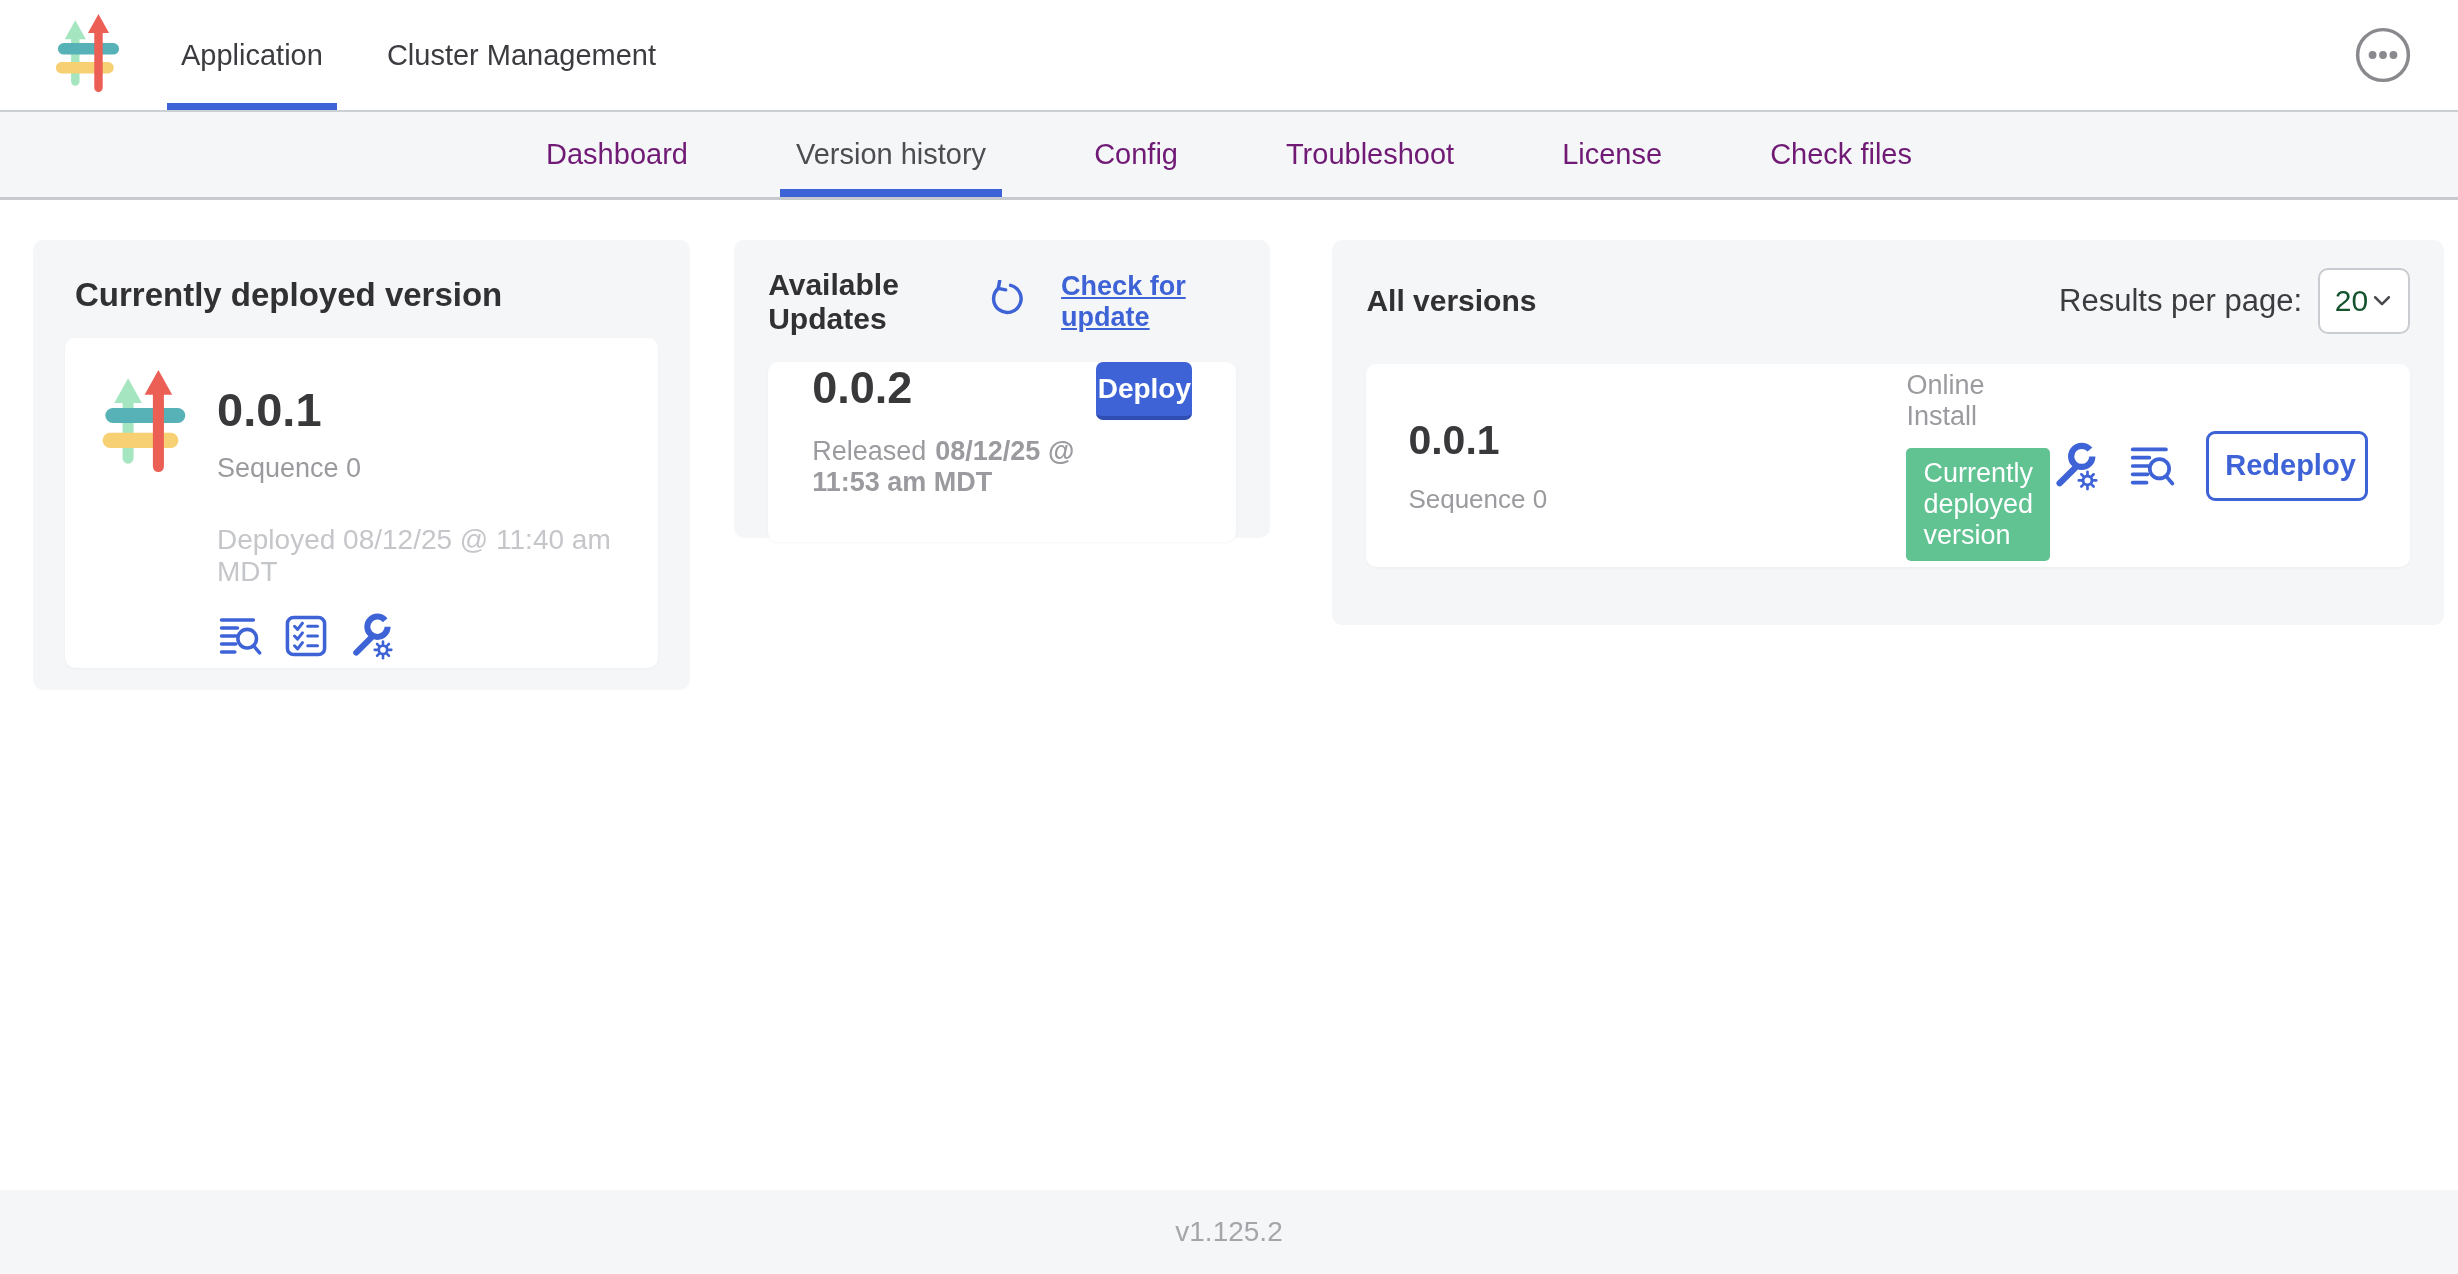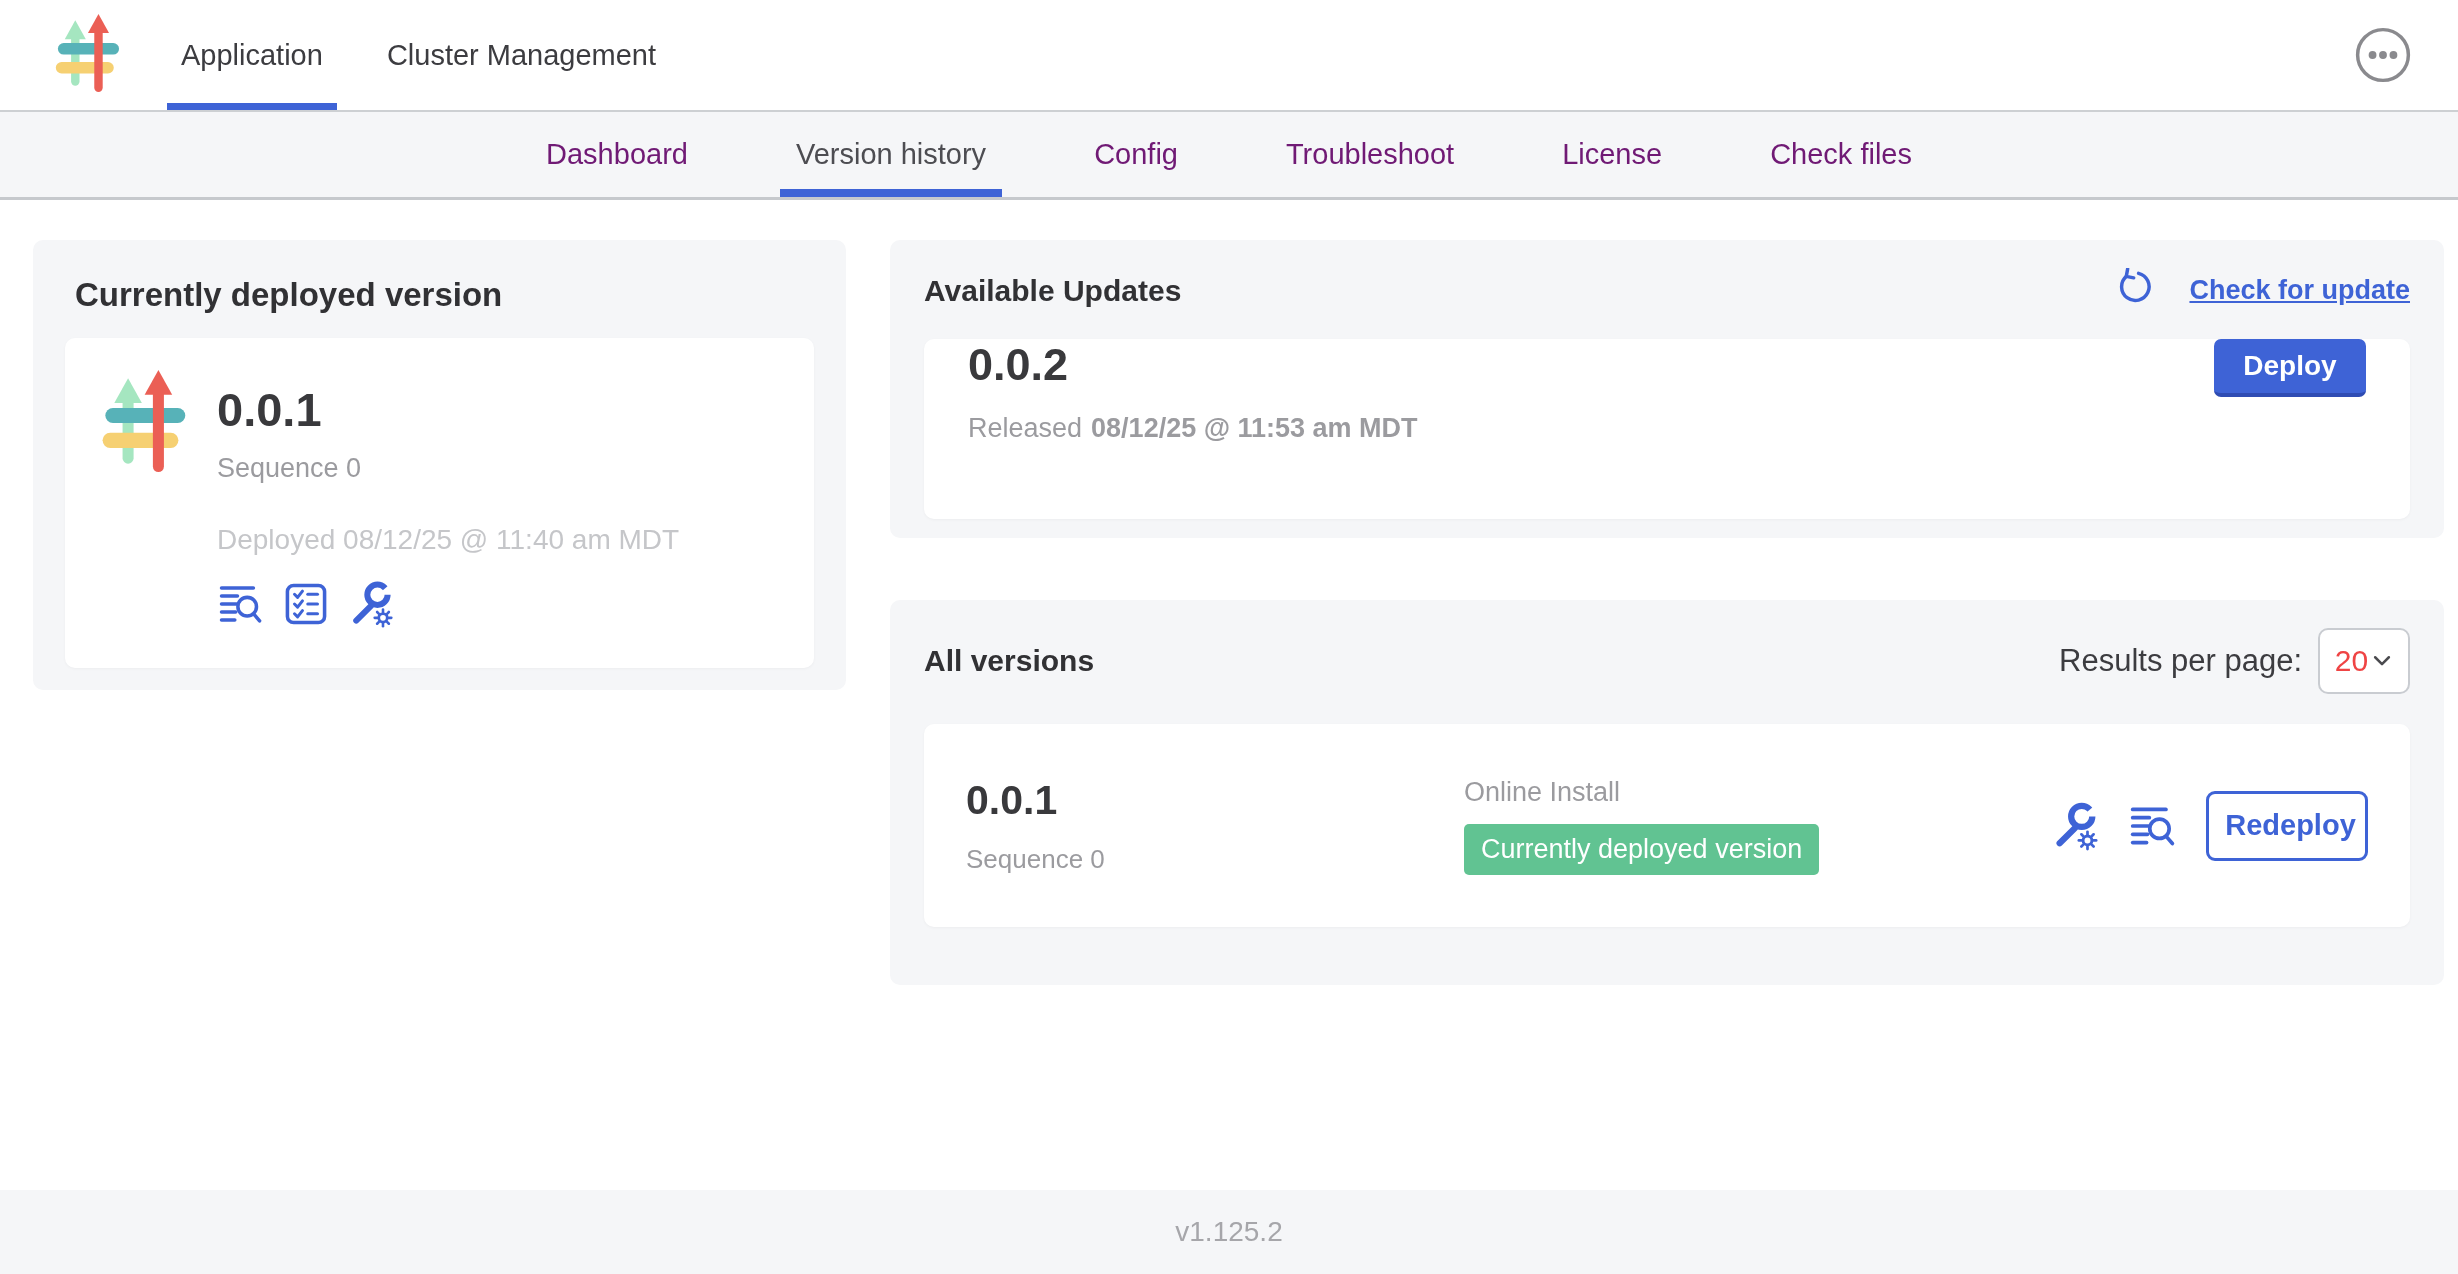--- a/index.html
+++ b/index.html
@@ -48,41 +48,41 @@
   
   .left-panel{width:813px;height:450px;padding:30px 32px;}
   .left-panel .big-title{font-size:33px;font-weight:700;color:#313134;margin:6px 0 24px 10px;}
   .deployed-card{height:330px;padding:32px 36px;display:flex;gap:26px;}
   .ver-num{font-size:47px;font-weight:700;color:#39393c;margin-top:12px;}
   .seq{font-size:27px;color:var(--txt-gray);margin-top:16px;}
   .deployed-at{font-size:28px;color:var(--txt-light);margin-top:40px;}
   .card-icons{display:flex;gap:18px;margin-top:24px;}
   .icon-btn{background:none;border:none;padding:0;cursor:pointer;line-height:0;}
   
-  .right-col{flex:1;display:flex;flex-direction:column;gap:62px;}
+  .right-col{flex:1;display:flex;gap:62px;}
   .updates-panel{height:298px;padding:28px 34px;}
   .panel-head{display:flex;align-items:center;justify-content:space-between;}
   .panel-title{font-size:30px;font-weight:700;color:#313134;}
   .check-link{display:flex;align-items:center;gap:14px;color:var(--accent);font-size:27px;font-weight:600;cursor:pointer;text-decoration:none;}
   .check-link .link-text{text-decoration:underline;margin-left:23px;}
   .update-card{margin-top:26px;height:180px;display:flex;justify-content:space-between;padding:0 44px;}
   .update-ver{font-size:45px;font-weight:700;color:#39393c;}
   .released{font-size:27px;color:var(--txt-gray);margin-top:22px;}
   .released .date{font-weight:700;margin-left:9px;}
   .deploy-btn{
     width:152px;height:58px;background:var(--accent);border:none;border-bottom:4px solid var(--accent-dark);
     border-radius:7px;color:#fff;font-size:28px;font-weight:700;cursor:pointer;
     font-family:"Liberation Sans","DejaVu Sans",sans-serif;
   }
   .versions-panel{height:385px;padding:28px 34px;}
   .rpp{display:flex;align-items:center;gap:16px;}
   .rpp-label{font-size:31px;color:#3c3c40;font-weight:500;}
   .select-box{
     width:92px;height:66px;background:#fff;border:2px solid #c9ccd1;border-radius:10px;
-    display:flex;align-items:center;justify-content:center;gap:3px;font-size:30px;color:#ef4444;cursor:pointer;
+    display:flex;align-items:center;justify-content:center;gap:3px;font-size:30px;color:#14532d;cursor:pointer;
   }
   .version-row{margin-top:30px;height:203px;display:flex;align-items:center;padding:0 42px;}
   .vr-left{width:498px;}
   .vr-left .row-ver{font-size:41px;font-weight:700;color:#39393c;}
   .vr-left .seq{margin-top:20px;font-size:26px;}
   .vr-mid{flex:1;}
   .install-type{font-size:27px;color:var(--txt-gray);font-weight:400;}
   .status-badge{
     display:inline-block;margin-top:16px;background:var(--badge-green);color:#fff;
     font-size:27px;padding:10px 17px;border-radius:5px;

